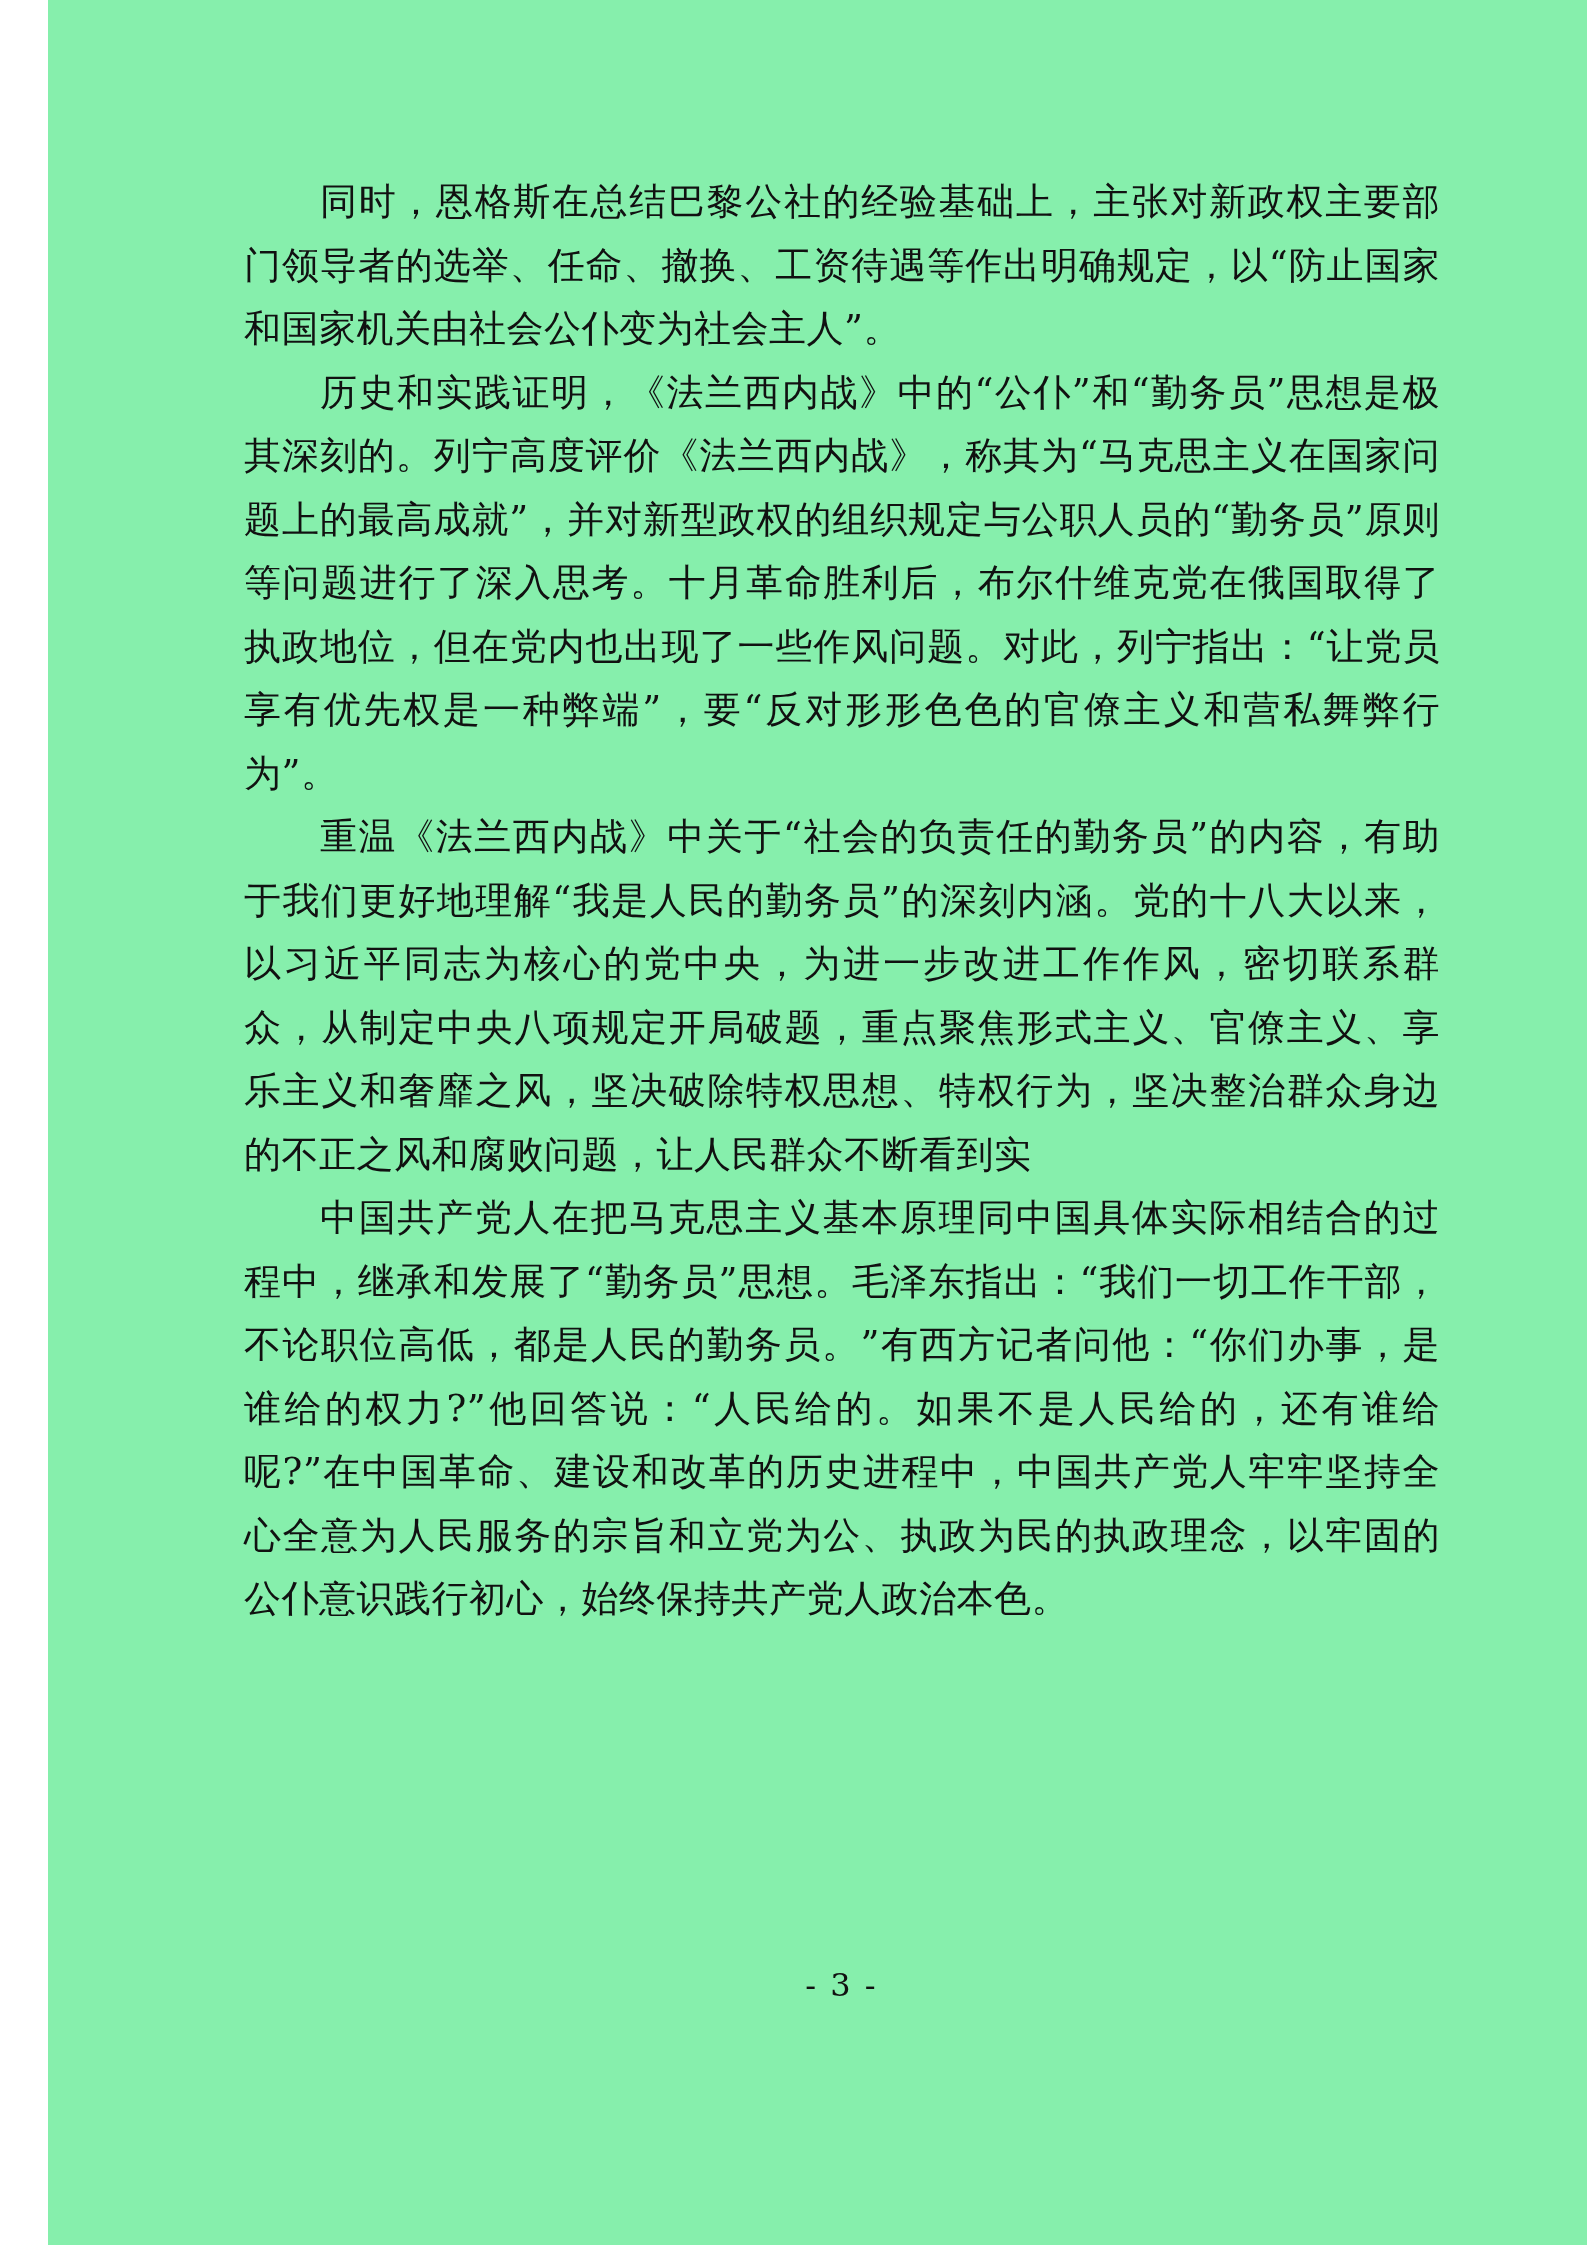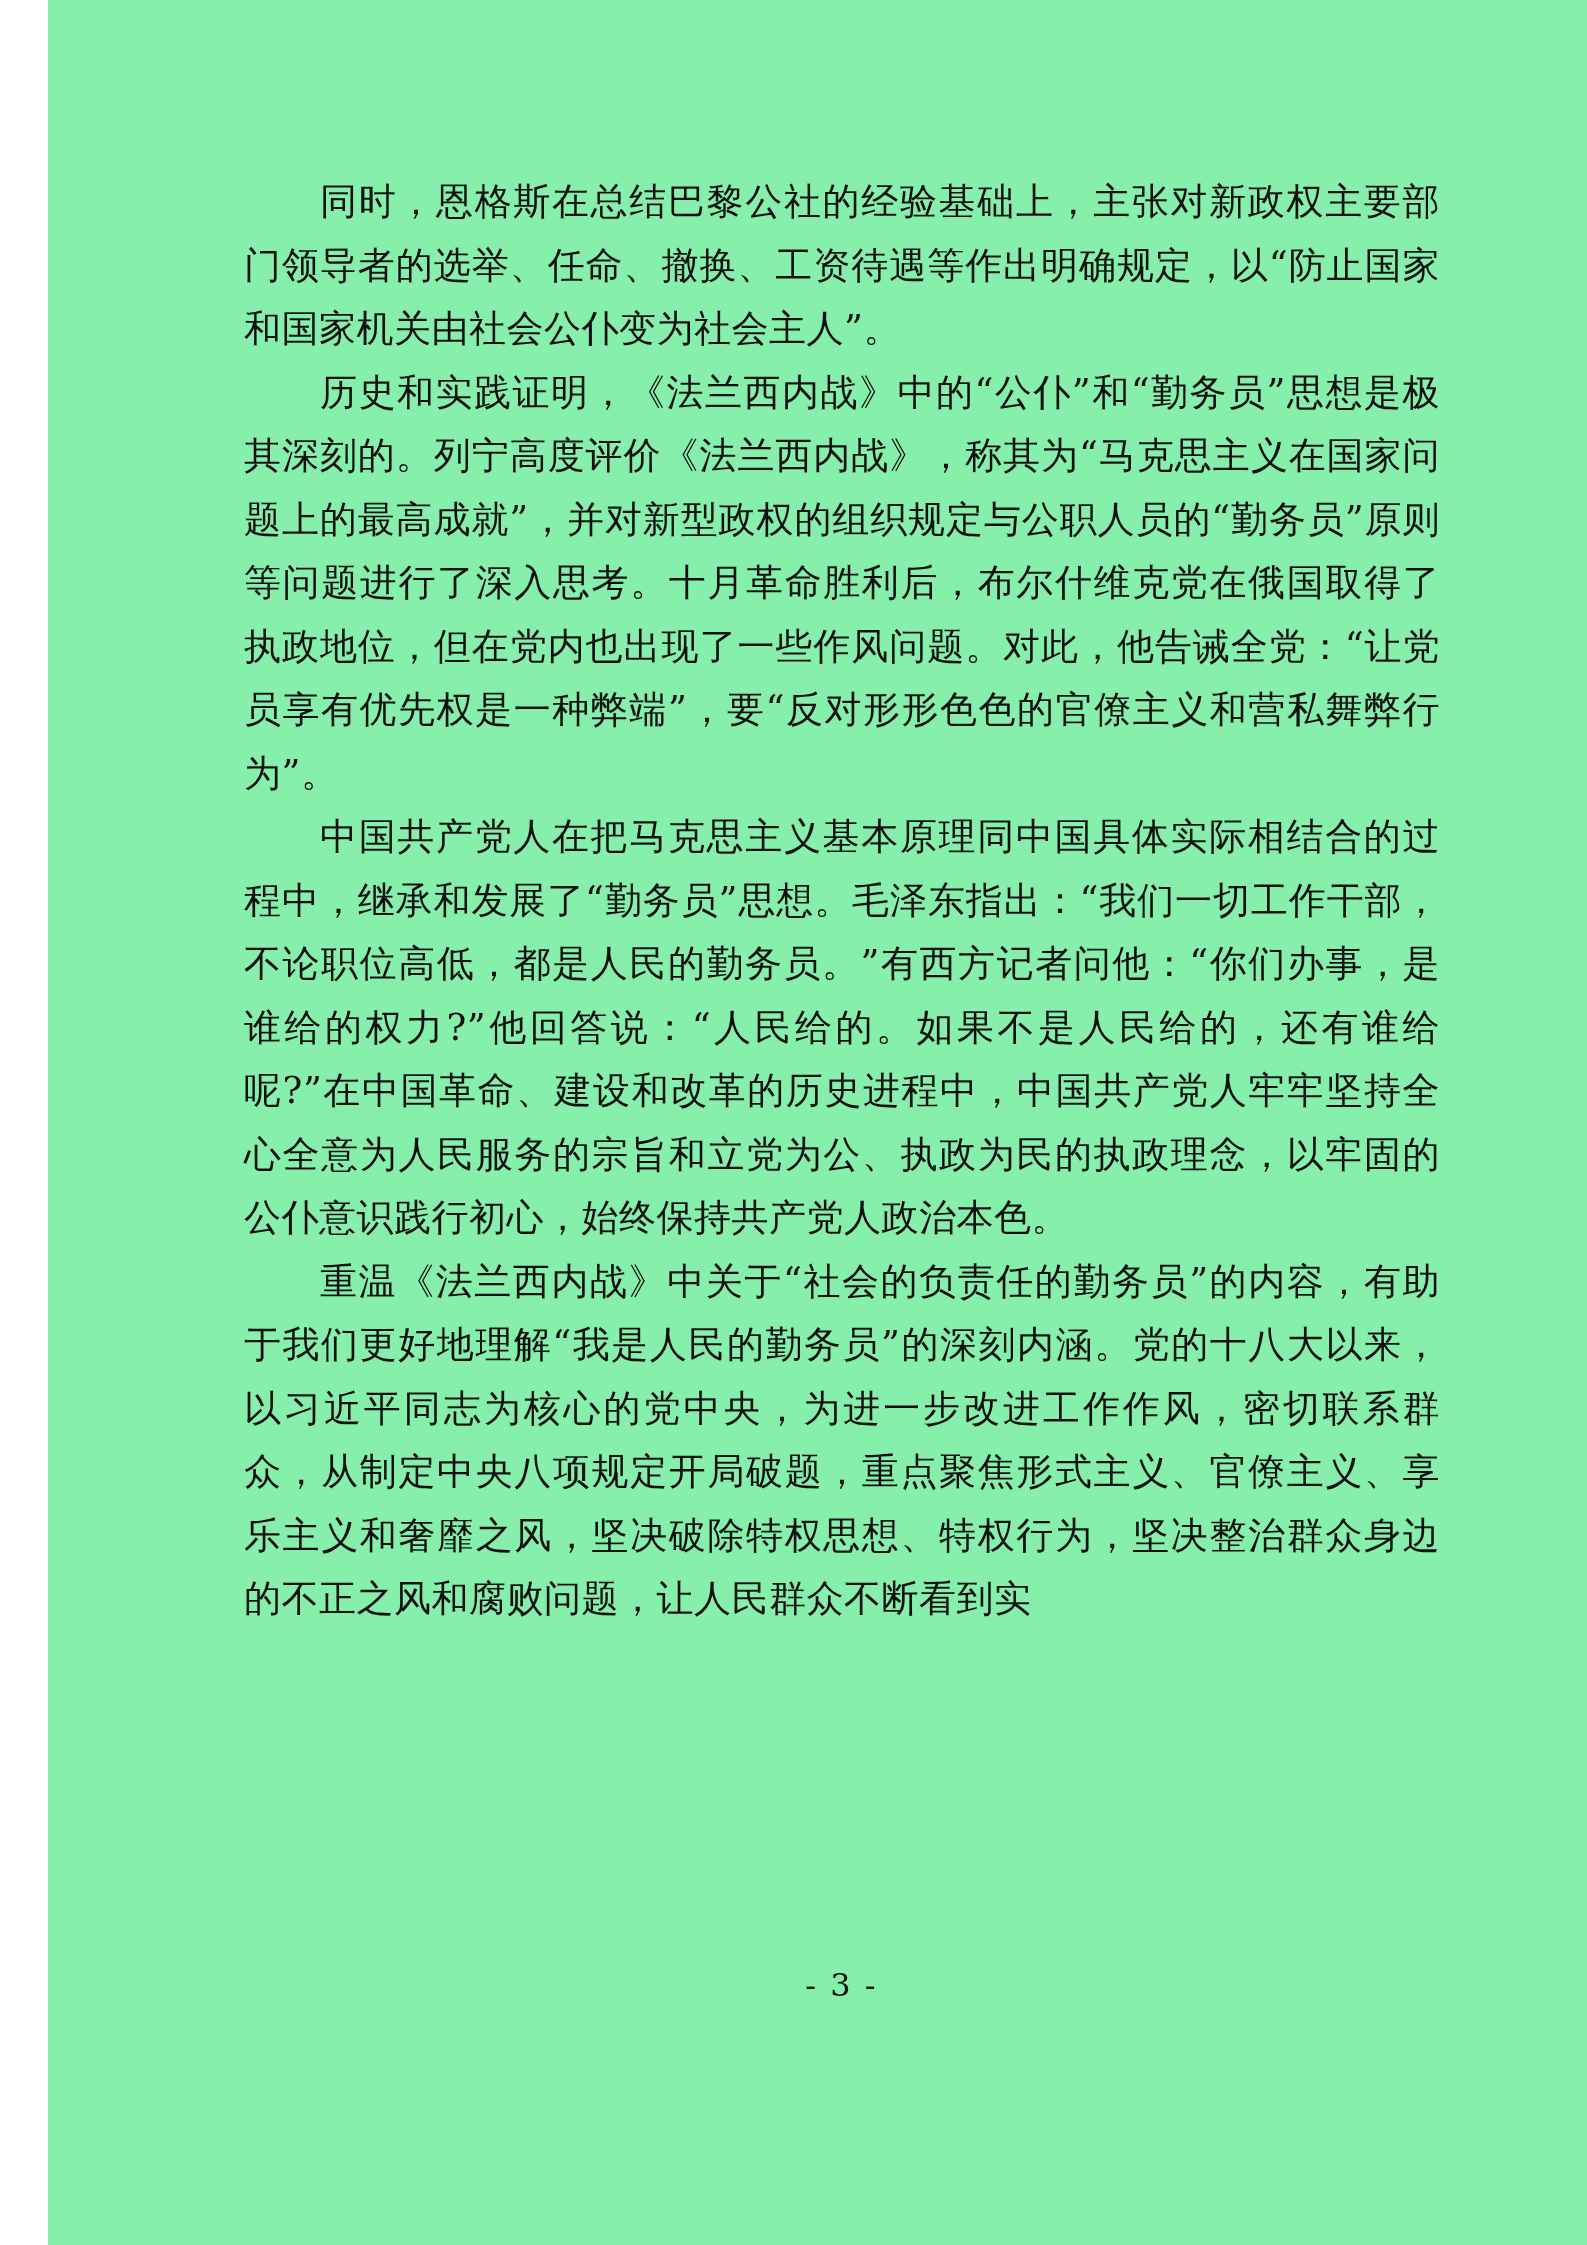--- a/index.html
+++ b/index.html
@@ -46,18 +46,18 @@
     color: #111111;
     letter-spacing: 2px;
   }
 </style>
 </head>
 <body>
 
 <div class="page">
   <div class="content">
     <p class="para">同时，恩格斯在总结巴黎公社的经验基础上，主张对新政权主要部门领导者的选举、任命、撤换、工资待遇等作出明确规定，以“防止国家和国家机关由社会公仆变为社会主人”。</p>
-    <p class="para">历史和实践证明，《法兰西内战》中的“公仆”和“勤务员”思想是极其深刻的。列宁高度评价《法兰西内战》，称其为“马克思主义在国家问题上的最高成就”，并对新型政权的组织规定与公职人员的“勤务员”原则等问题进行了深入思考。十月革命胜利后，布尔什维克党在俄国取得了执政地位，但在党内也出现了一些作风问题。对此，他告诫全党：“让党员享有优先权是一种弊端”，要“反对形形色色的官僚主义和营私舞弊行为”。</p>
+    <p class="para">历史和实践证明，《法兰西内战》中的“公仆”和“勤务员”思想是极其深刻的。列宁高度评价《法兰西内战》，称其为“马克思主义在国家问题上的最高成就”，并对新型政权的组织规定与公职人员的“勤务员”原则等问题进行了深入思考。十月革命胜利后，布尔什维克党在俄国取得了执政地位，但在党内也出现了一些作风问题。对此，列宁指出：“让党员享有优先权是一种弊端”，要“反对形形色色的官僚主义和营私舞弊行为”。</p>
+    <p class="para">重温《法兰西内战》中关于“社会的负责任的勤务员”的内容，有助于我们更好地理解“我是人民的勤务员”的深刻内涵。党的十八大以来，以习近平同志为核心的党中央，为进一步改进工作作风，密切联系群众，从制定中央八项规定开局破题，重点聚焦形式主义、官僚主义、享乐主义和奢靡之风，坚决破除特权思想、特权行为，坚决整治群众身边的不正之风和腐败问题，让人民群众不断看到实</p>
     <p class="para">中国共产党人在把马克思主义基本原理同中国具体实际相结合的过程中，继承和发展了“勤务员”思想。毛泽东指出：“我们一切工作干部，不论职位高低，都是人民的勤务员。”有西方记者问他：“你们办事，是谁给的权力?”他回答说：“人民给的。如果不是人民给的，还有谁给呢?”在中国革命、建设和改革的历史进程中，中国共产党人牢牢坚持全心全意为人民服务的宗旨和立党为公、执政为民的执政理念，以牢固的公仆意识践行初心，始终保持共产党人政治本色。</p>
-    <p class="para">重温《法兰西内战》中关于“社会的负责任的勤务员”的内容，有助于我们更好地理解“我是人民的勤务员”的深刻内涵。党的十八大以来，以习近平同志为核心的党中央，为进一步改进工作作风，密切联系群众，从制定中央八项规定开局破题，重点聚焦形式主义、官僚主义、享乐主义和奢靡之风，坚决破除特权思想、特权行为，坚决整治群众身边的不正之风和腐败问题，让人民群众不断看到实</p>
   </div>
   <div class="page-number">- 3 -</div>
 </div>
 
 </body></html>

